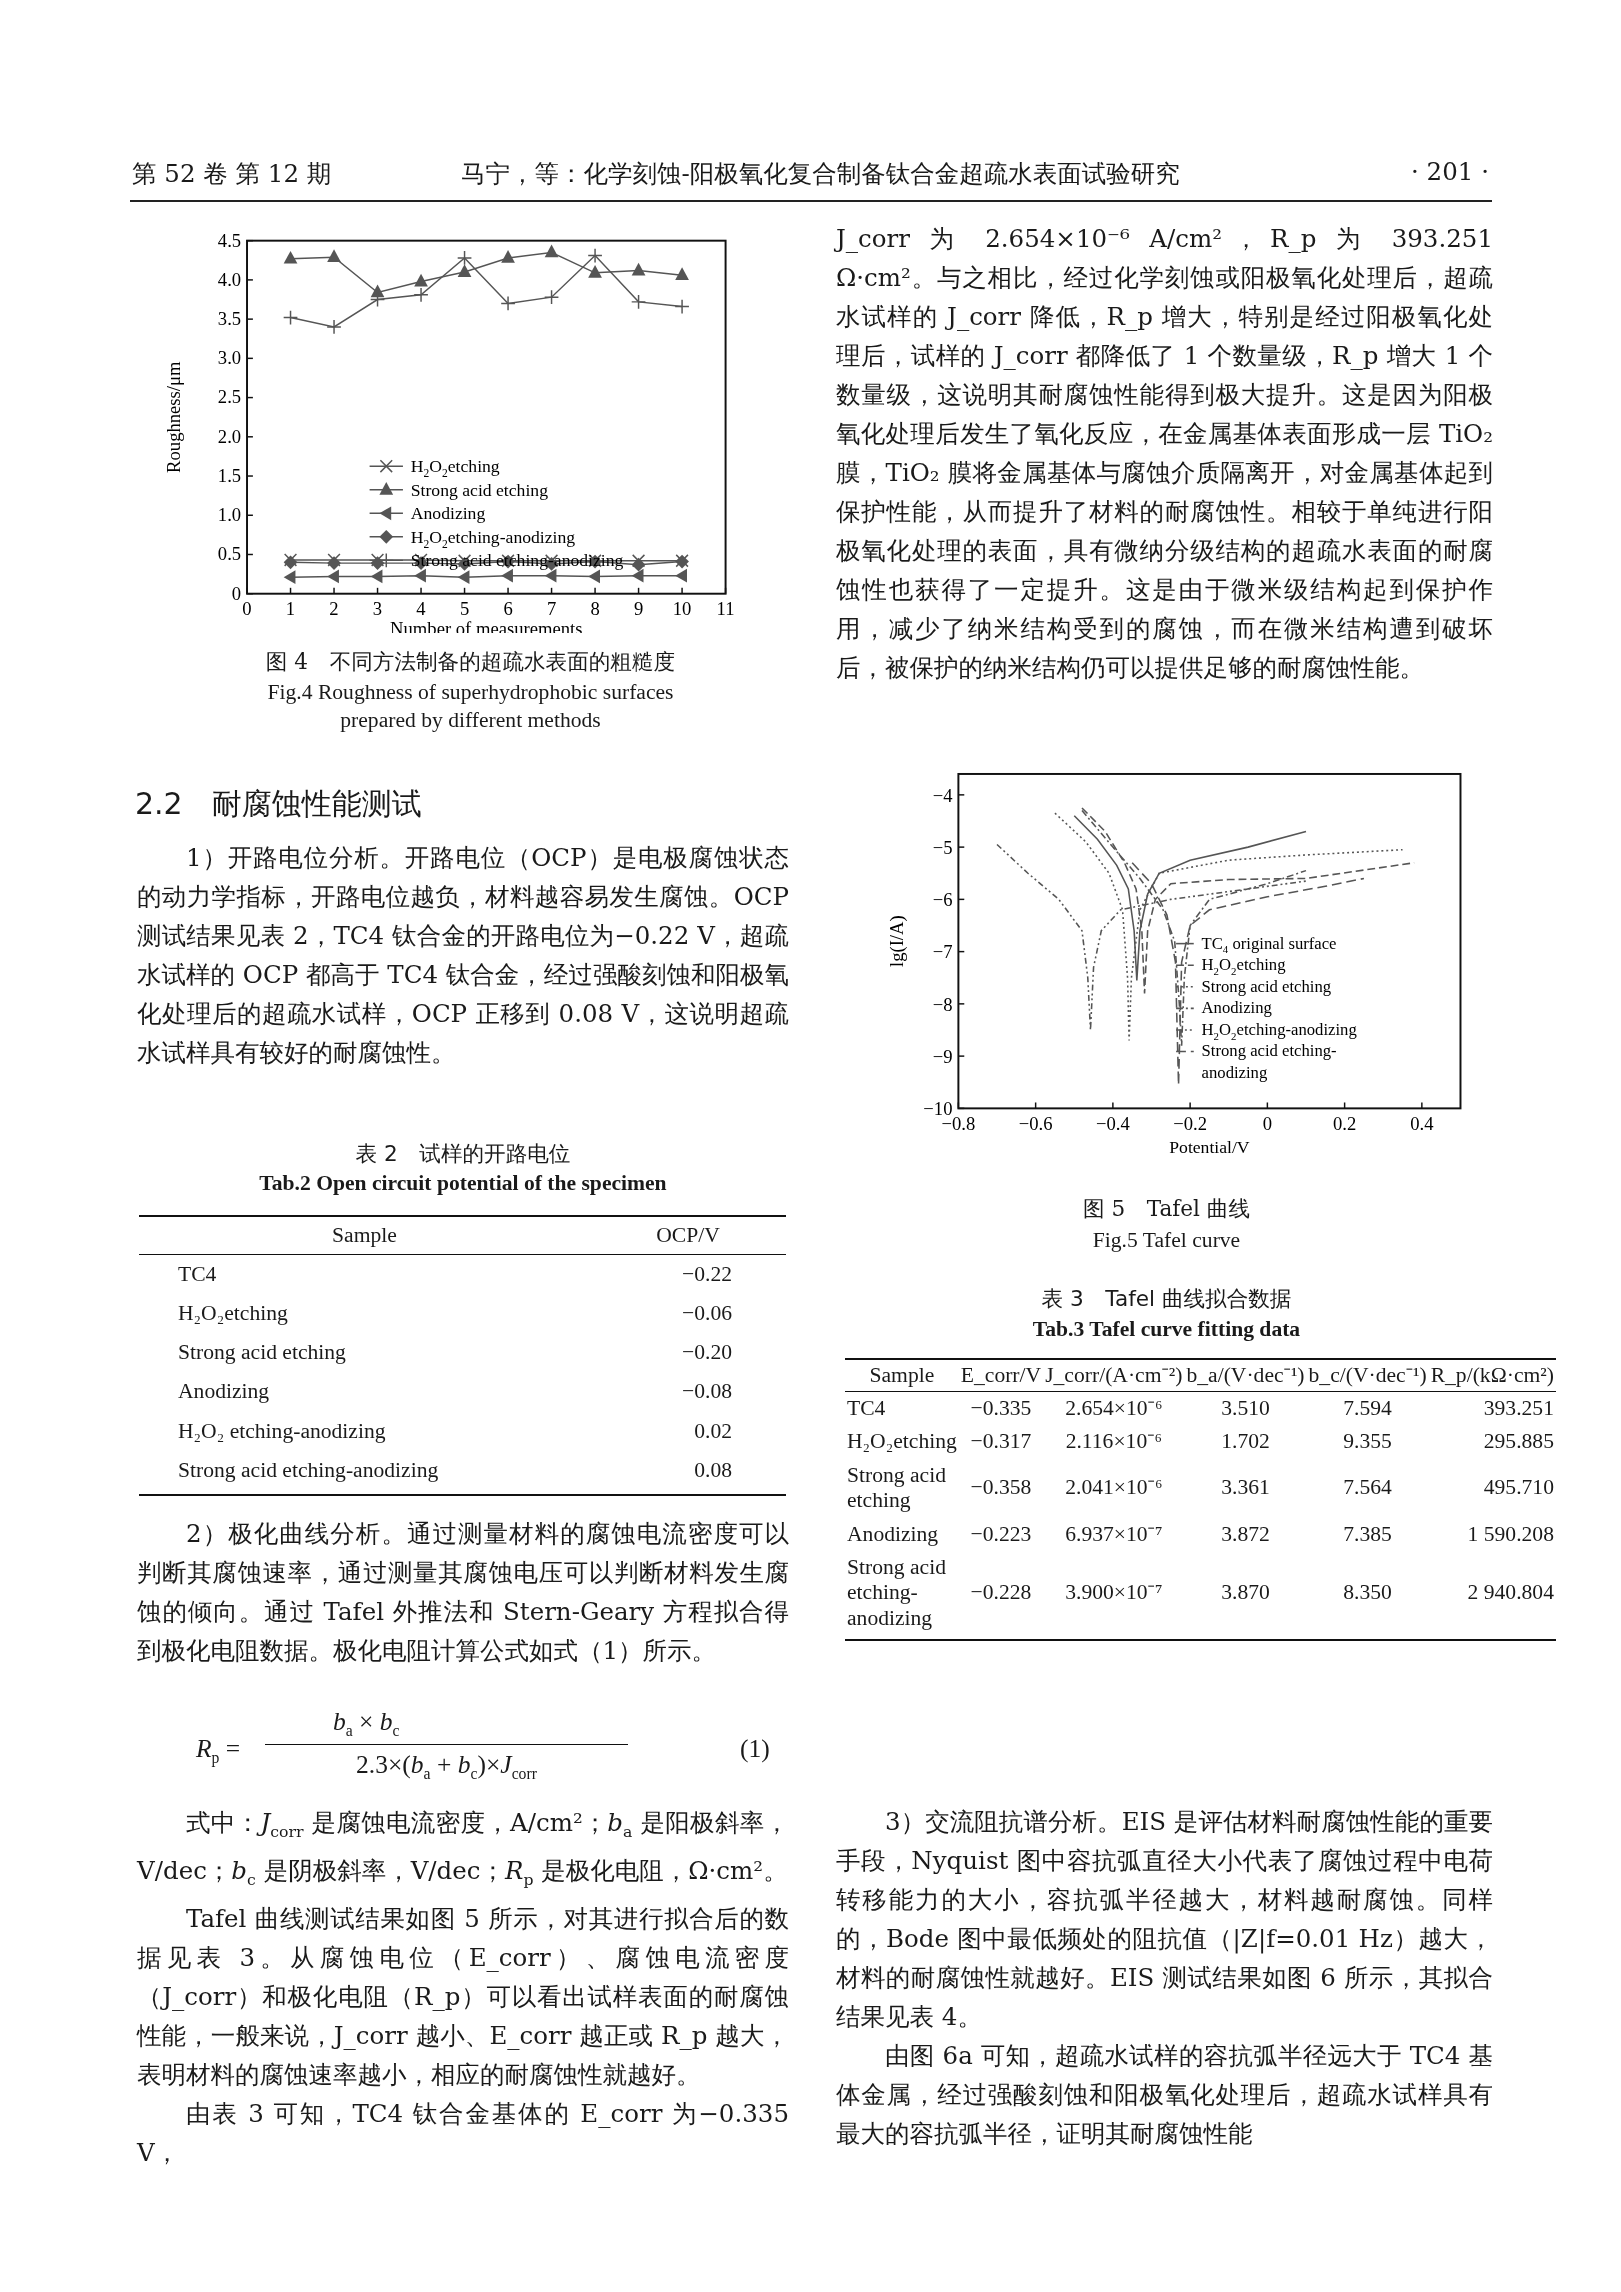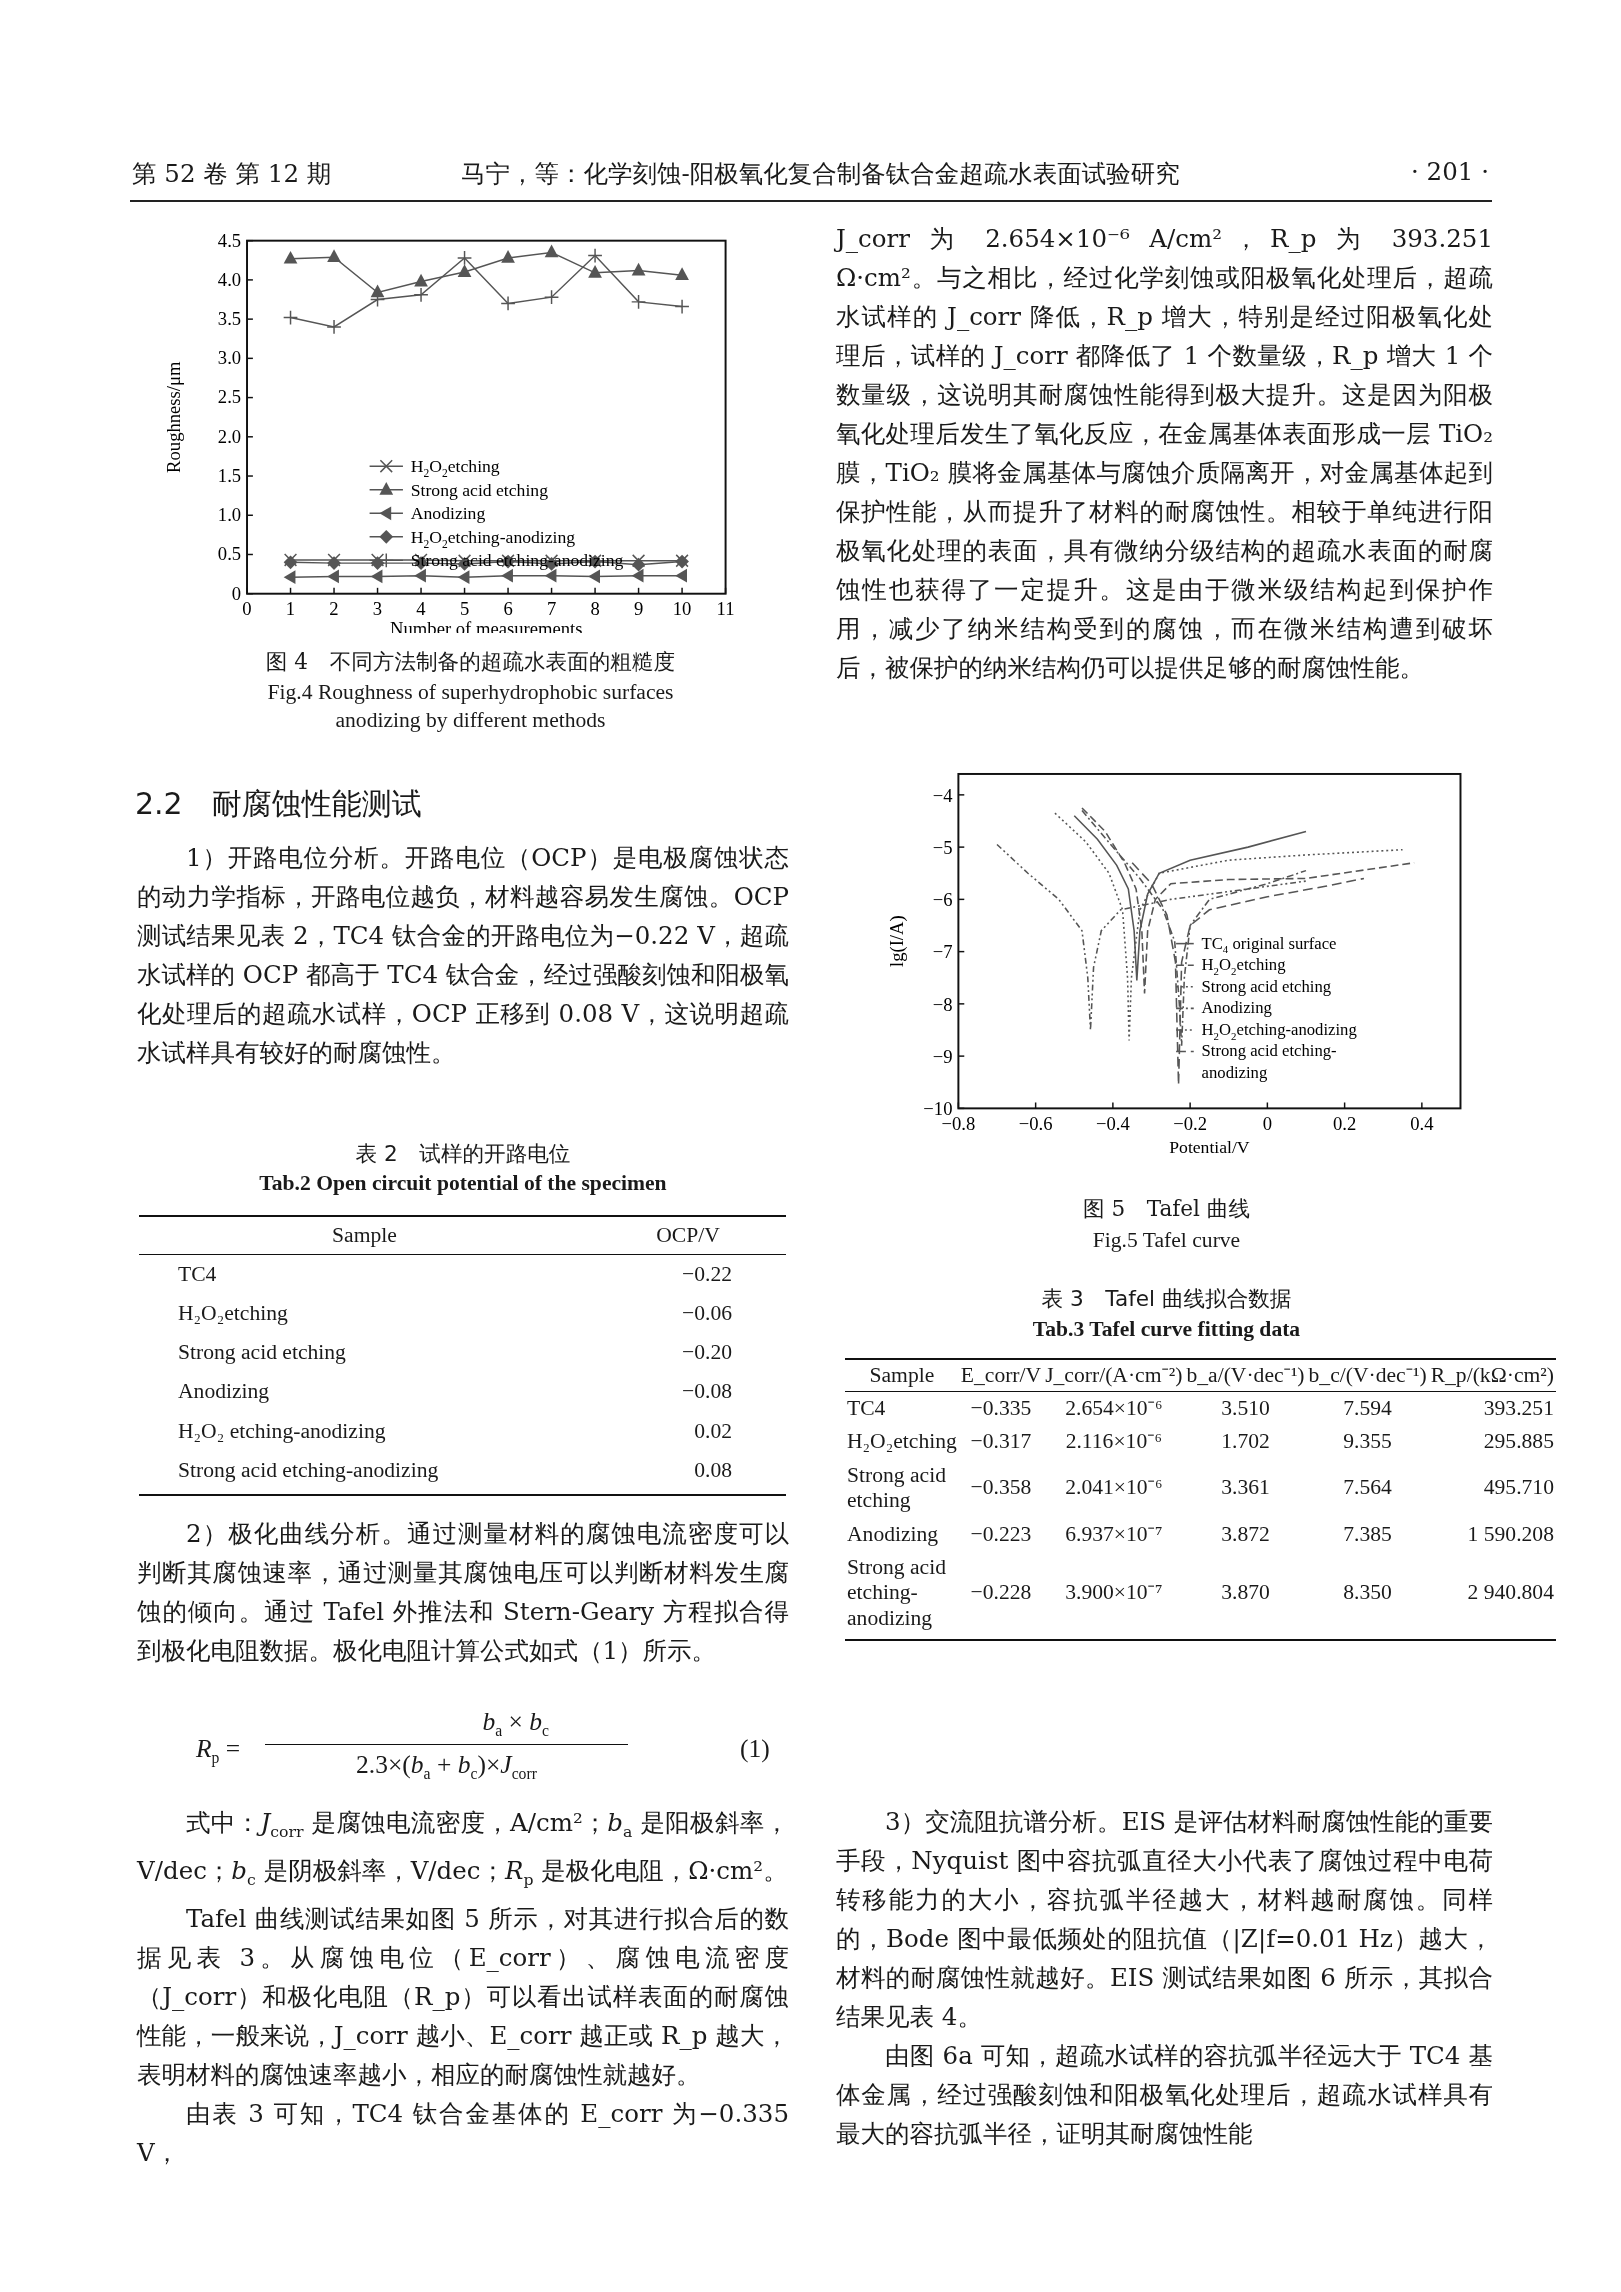--- a/index.html
+++ b/index.html
@@ -151,21 +151,21 @@
     <text x="269" y="304" font-size="18"><tspan>Anodizing</tspan></text>
     <line x1="227" y1="322" x2="261" y2="322" stroke="#555" stroke-width="1.5"></line>
     <path d="M244,315L251,322L244,329L237,322Z" fill="#555"></path>
     <text x="269" y="328" font-size="18"><tspan>H</tspan><tspan font-size="11.700000000000001" dy="5">2</tspan><tspan dy="-5">O</tspan><tspan font-size="11.700000000000001" dy="5">2</tspan><tspan dy="-5">etching-anodizing</tspan></text>
     <line x1="227" y1="346" x2="261" y2="346" stroke="#555" stroke-width="1.5"></line>
     <path d="M237,346L251,346M244,339L244,353" stroke="#555" stroke-width="1.5" fill="none"></path>
     <text x="269" y="352" font-size="18"><tspan>Strong acid etching-anodizing</tspan></text>
   </svg>
 <div class="abs capzh" style="left:137px;top:647px;width:667px;">图 4　不同方法制备的超疏水表面的粗糙度</div>
 <div class="abs cap" style="left:137px;top:679px;width:667px;">Fig.4 Roughness of superhydrophobic surfaces</div>
-<div class="abs cap" style="left:137px;top:707px;width:667px;">anodizing by different methods</div>
+<div class="abs cap" style="left:137px;top:707px;width:667px;">prepared by different methods</div>
 
 <div class="abs h2" style="left:135px;top:784px;">
   <span>2.2</span><span style="display:inline-block;width:29px"></span><span>耐腐蚀性能测试</span>
 </div>
 
 <div class="col" style="left:137px;top:838px;width:652px;">
   <p class="ind">1）开路电位分析。开路电位（OCP）是电极腐蚀状态的动力学指标，开路电位越负，材料越容易发生腐蚀。OCP 测试结果见表 2，TC4 钛合金的开路电位为−0.22 V，超疏水试样的 OCP 都高于 TC4 钛合金，经过强酸刻蚀和阳极氧化处理后的超疏水试样，OCP 正移到 0.08  V，这说明超疏水试样具有较好的耐腐蚀性。</p>
 </div>
 
 <div class="abs capzh" style="left:137px;top:1139px;width:652px;font-family:'DejaVu Sans',sans-serif;">表 2　试样的开路电位</div>
@@ -204,21 +204,21 @@
       </tr>
     </tbody>
 </table>
 
 <div class="col" style="left:137px;top:1514px;width:652px;">
   <p class="ind">2）极化曲线分析。通过测量材料的腐蚀电流密度可以判断其腐蚀速率，通过测量其腐蚀电压可以判断材料发生腐蚀的倾向。通过 Tafel 外推法和 Stern-Geary 方程拟合得到极化电阻数据。极化电阻计算公式如式（1）所示。</p>
 </div>
 
 <div class="eq">
   <span class="abs" style="left:0;top:27.4px;"><i>R</i><sub style="font-size:15.7px">p</sub> =</span>
-  <span class="abs" style="left:137px;top:0;width:216px;text-align:right;"><i>b</i><sub style="font-size:15.7px">a</sub> × <i>b</i><sub style="font-size:15.7px">c</sub></span>
+  <span class="abs" style="left:137px;top:0;width:216px;text-align:left;"><i>b</i><sub style="font-size:15.7px">a</sub> × <i>b</i><sub style="font-size:15.7px">c</sub></span>
   <span class="abs" style="left:69px;top:37px;width:363px;border-top:1.5px solid #111;"></span>
   <span class="abs" style="left:74px;top:43px;width:353px;text-align:center;">2.3×(<i>b</i><sub style="font-size:15.7px">a</sub> + <i>b</i><sub style="font-size:15.7px">c</sub>)×<i>J</i><sub style="font-size:15.7px">corr</sub></span>
   <span class="abs" style="left:544px;top:27.4px;">(1)</span>
 </div>
 
 <div class="col" style="left:137px;top:1803px;width:652px;">
   <p class="ind">
     <span>式中：</span><i>J</i><sub style="font-size:15.7px">corr</sub><span> 是腐蚀电流密度，A/cm²；</span><i>b</i><sub style="font-size:15.7px">a</sub><span> 是阳极斜率，V/dec；</span><i>b</i><sub style="font-size:15.7px">c</sub><span> 是阴极斜率，V/dec；</span><i>R</i><sub style="font-size:15.7px">p</sub><span> 是极化电阻，Ω·cm²。</span>
   </p>
   <p class="ind">Tafel 曲线测试结果如图 5 所示，对其进行拟合后的数据见表 3。从腐蚀电位（E_corr）、腐蚀电流密度（J_corr）和极化电阻（R_p）可以看出试样表面的耐腐蚀性能，一般来说，J_corr 越小、E_corr 越正或 R_p 越大，表明材料的腐蚀速率越小，相应的耐腐蚀性就越好。</p>

